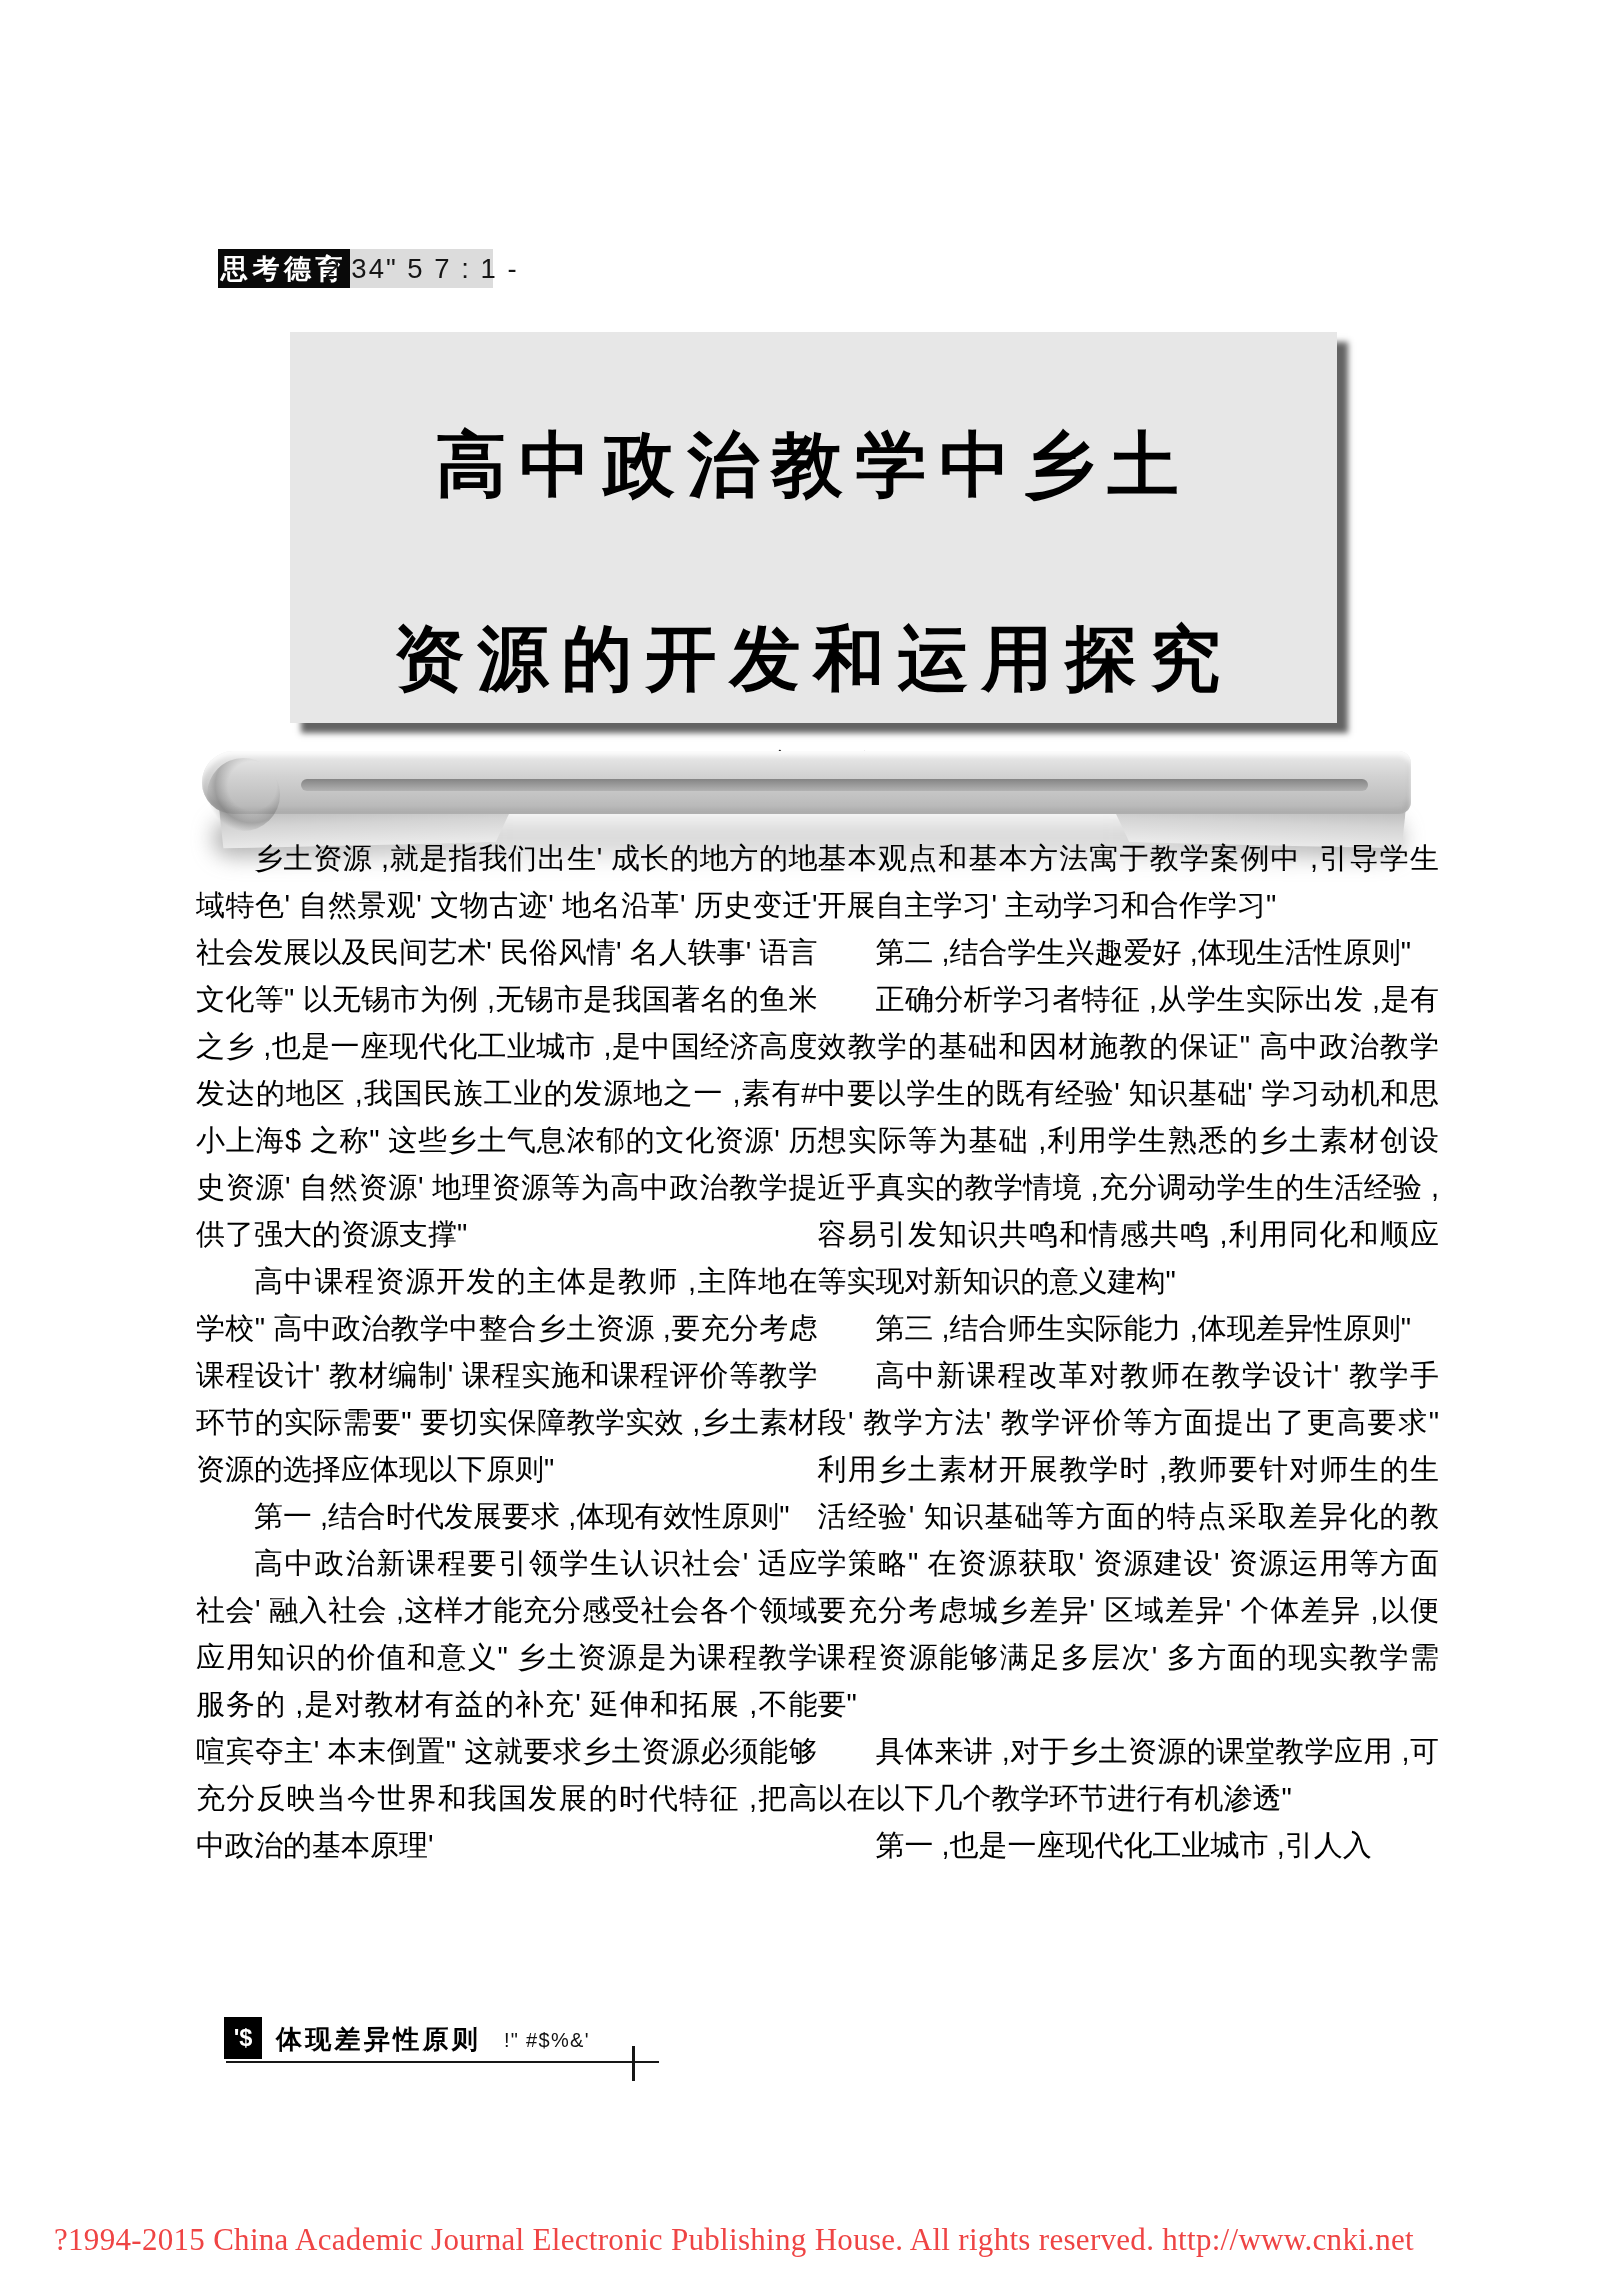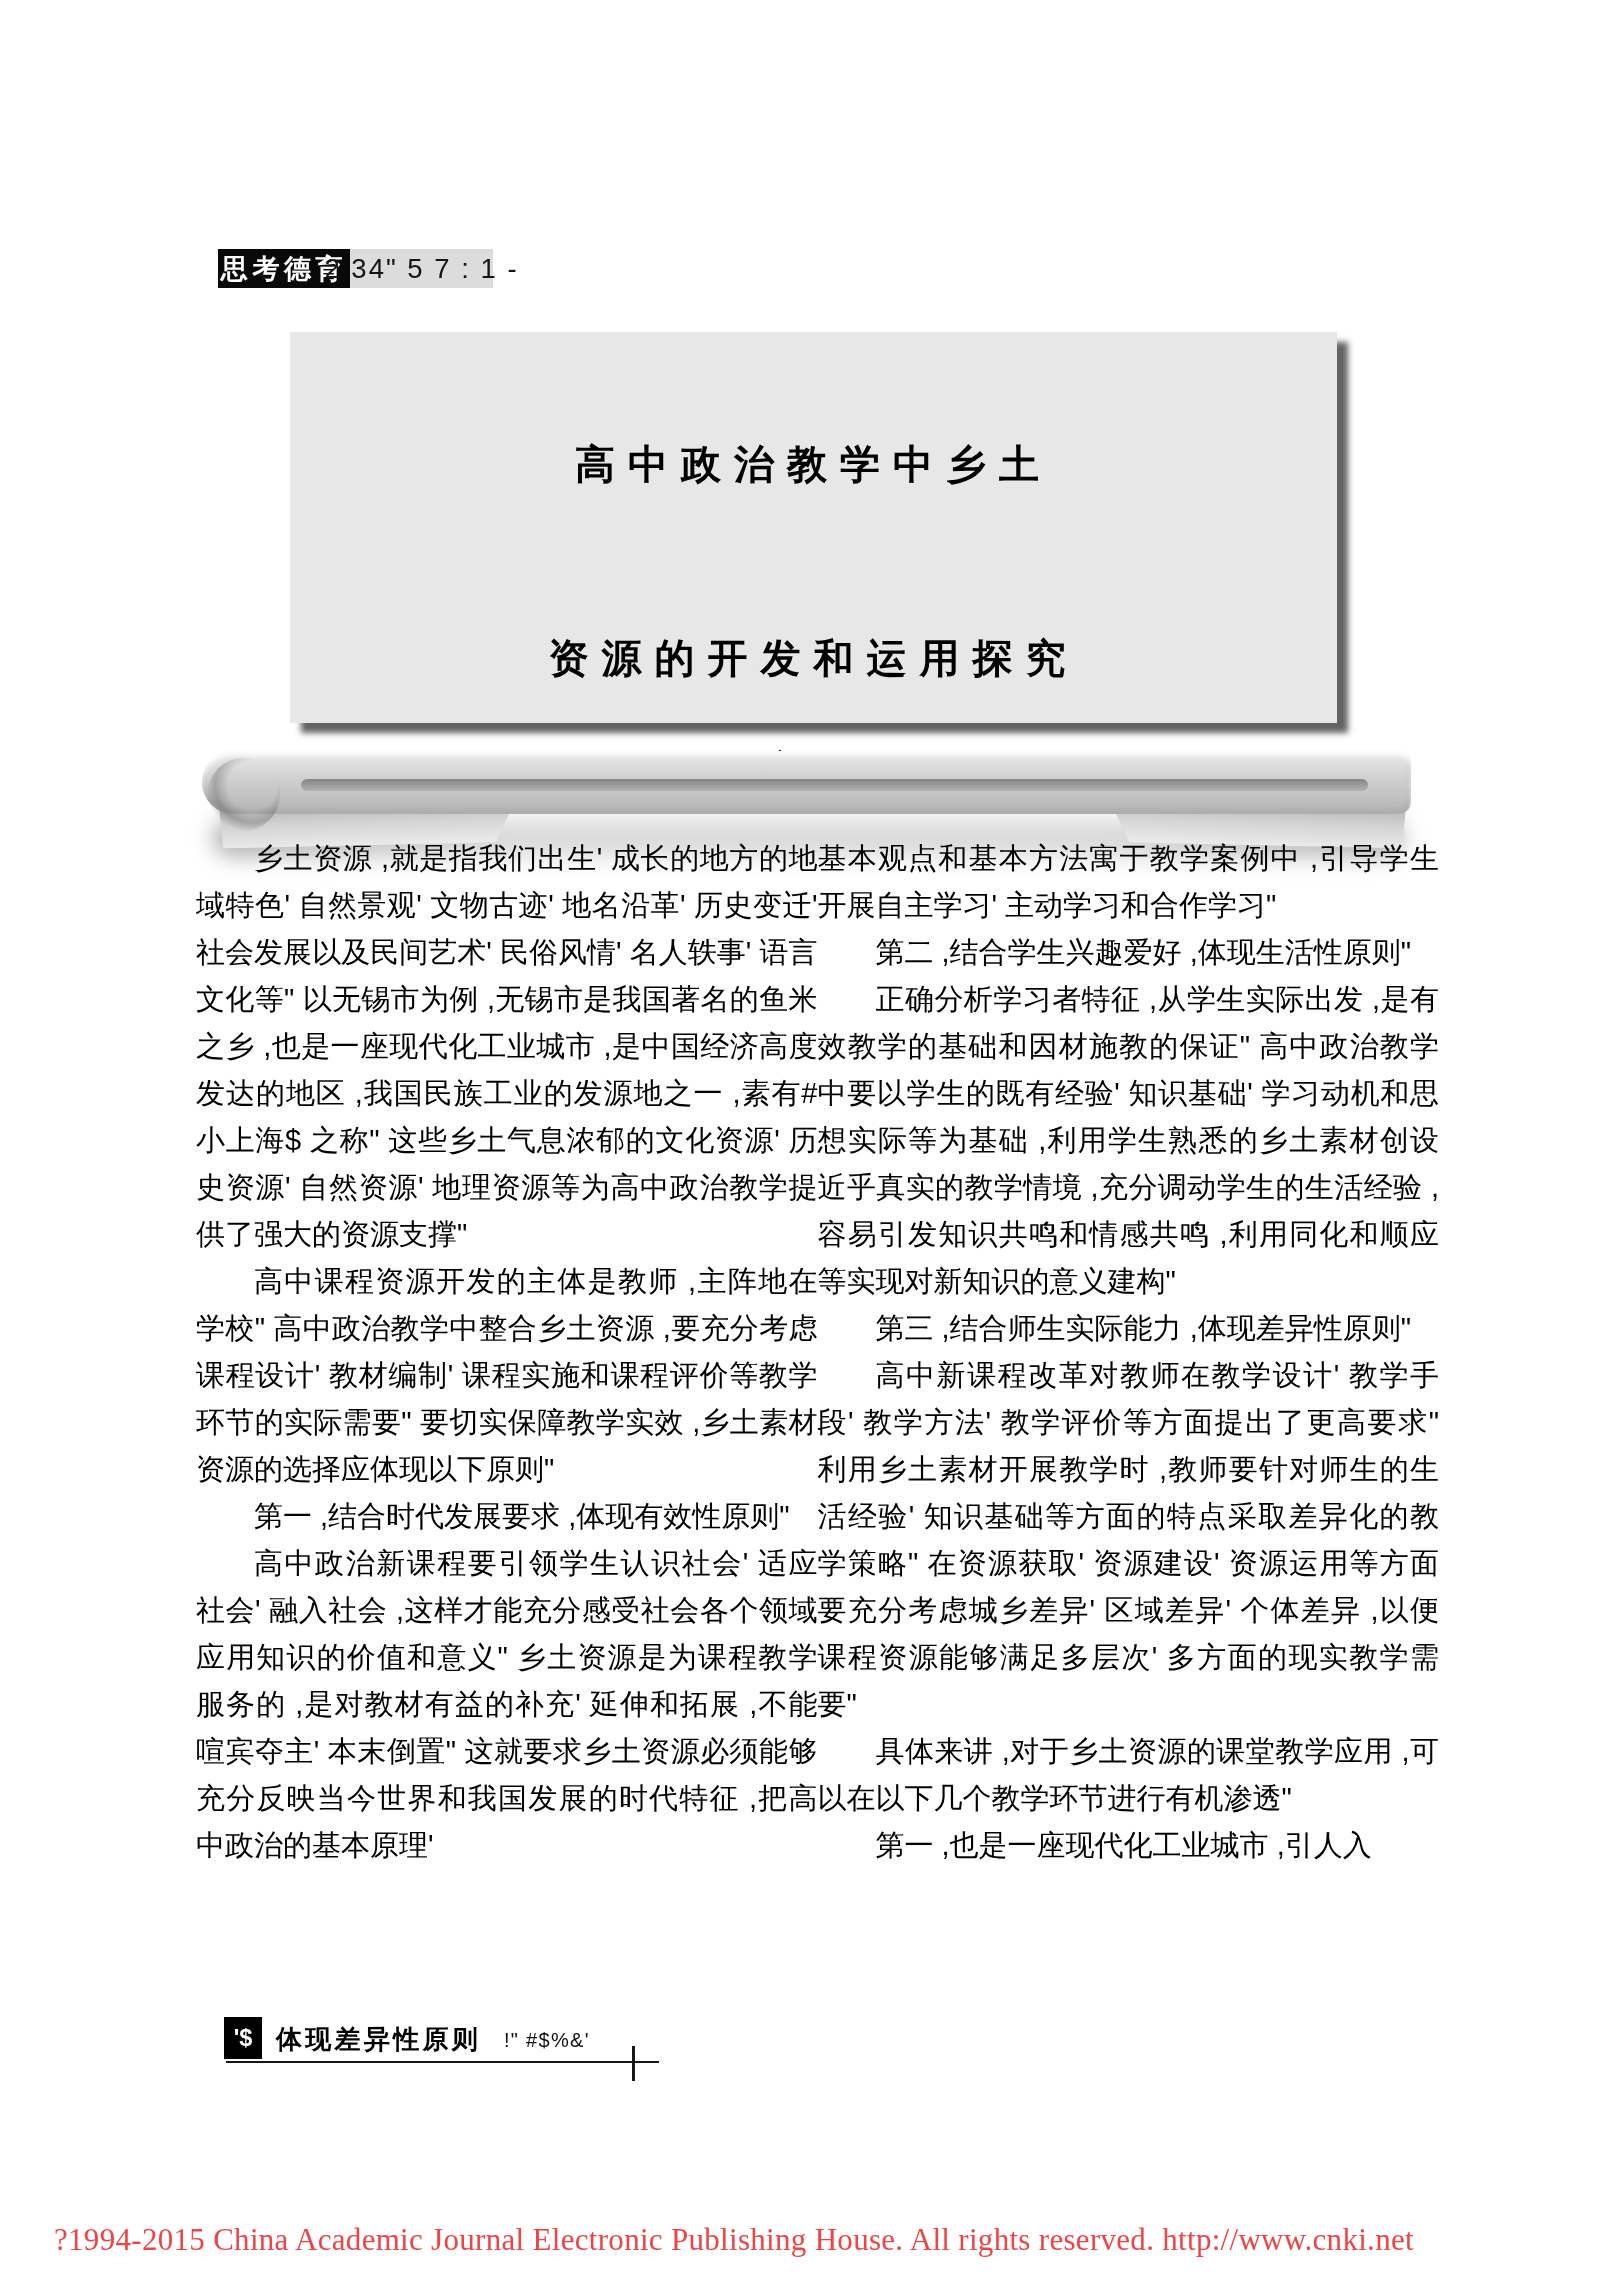--- a/index.html
+++ b/index.html
@@ -17,21 +17,21 @@
     position:absolute;left:350px;top:249px;width:143px;height:39px;background:#dcdcdc;
     color:#151515;font-size:27.5px;letter-spacing:2px;
     display:flex;align-items:center;justify-content:center;white-space:nowrap;
   }
   
   .title-box{
     position:absolute;left:290px;top:332px;width:1047px;height:391px;background:#e7e7e7;
     box-shadow:10.5px 9.8px 5.9px rgba(72,72,72,0.85);
   }
   .title-text{
-    margin-top:84px;text-align:center;font-size:40px;font-weight:700;
+    margin-top:84px;text-align:center;font-size:71px;font-weight:700;
     letter-spacing:13px;line-height:97px;white-space:pre-line;
   }
   .title-author{
     margin-top:38px;text-align:center;font-size:30px;letter-spacing:9.2px;color:#111;
   }
   
   .stand{position:absolute;left:202px;top:746px;width:1209px;height:115px;}
   .stand-shadow{
     position:absolute;left:10.5px;top:73px;width:1190px;height:38px;border-radius:19.6px;
     background:linear-gradient(90deg,rgba(110,110,110,.55),rgba(150,150,150,.35) 25%,rgba(150,150,150,.35) 75%,rgba(110,110,110,.55));

